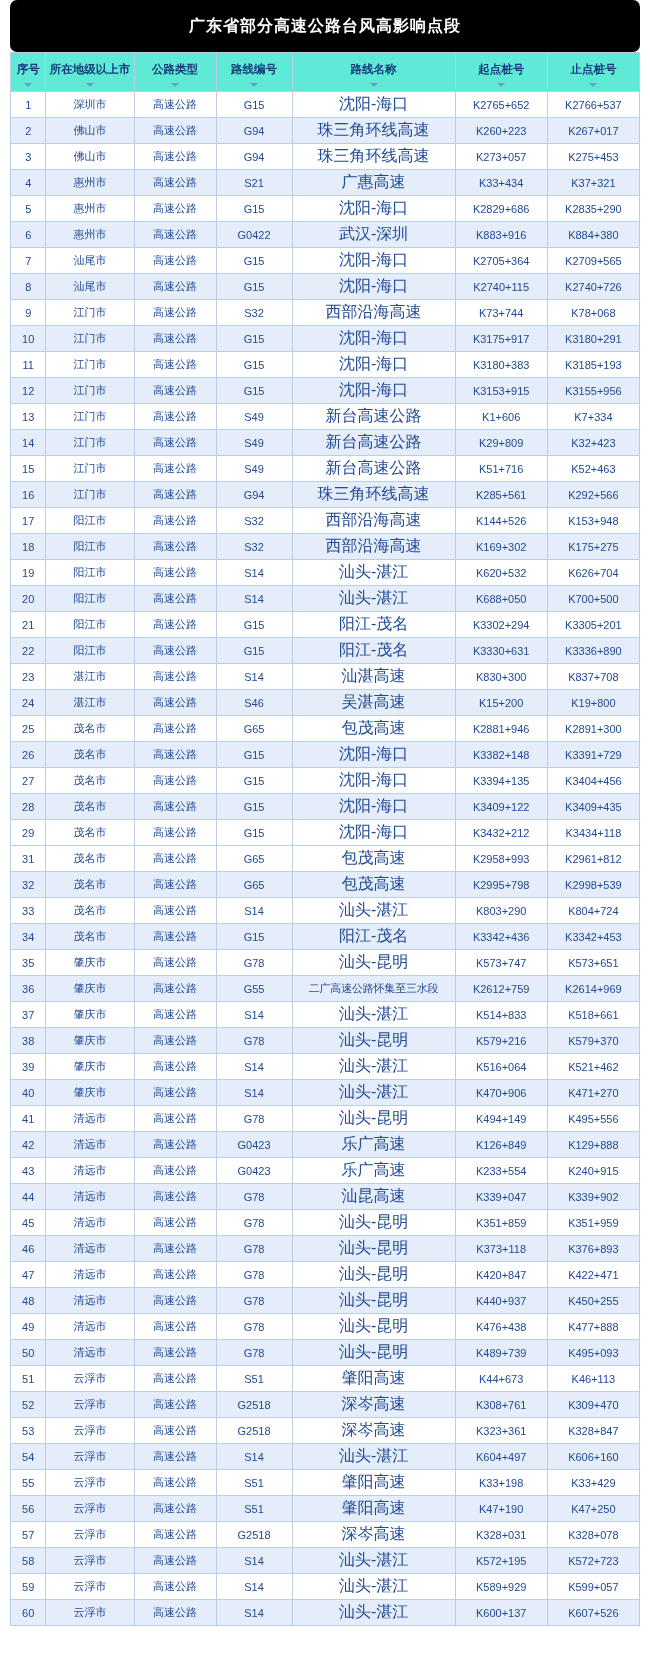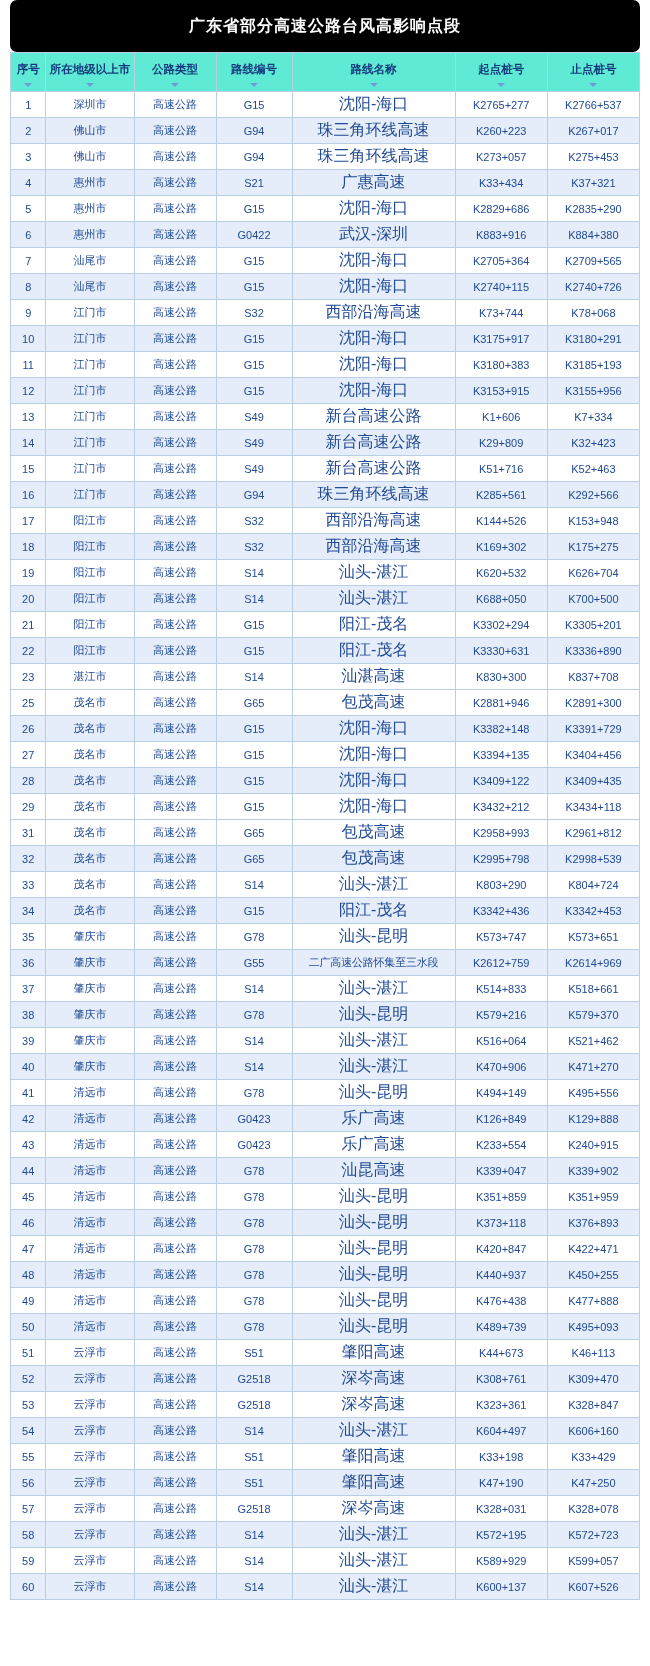--- a/index.html
+++ b/index.html
@@ -130,21 +130,21 @@
           </th>
       </tr>
     </thead>
     <tbody id="table-body">
         <tr class="odd">
           <td class="c-idx">1</td>
           <td class="c-city">深圳市</td>
           <td class="c-type">高速公路</td>
           <td class="c-code">G15</td>
           <td class="c-name">沈阳-海口</td>
-          <td class="c-start">K2765+277</td>
+          <td class="c-start">K2765+652</td>
           <td class="c-end">K2766+537</td>
         </tr>
         <tr class="even">
           <td class="c-idx">2</td>
           <td class="c-city">佛山市</td>
           <td class="c-type">高速公路</td>
           <td class="c-code">G94</td>
           <td class="c-name">珠三角环线高速</td>
           <td class="c-start">K260+223</td>
           <td class="c-end">K267+017</td>
@@ -330,20 +330,29 @@
           <td class="c-end">K3336+890</td>
         </tr>
         <tr class="odd">
           <td class="c-idx">23</td>
           <td class="c-city">湛江市</td>
           <td class="c-type">高速公路</td>
           <td class="c-code">S14</td>
           <td class="c-name">汕湛高速</td>
           <td class="c-start">K830+300</td>
           <td class="c-end">K837+708</td>
+        </tr>
+        <tr class="even">
+          <td class="c-idx">24</td>
+          <td class="c-city">湛江市</td>
+          <td class="c-type">高速公路</td>
+          <td class="c-code">S46</td>
+          <td class="c-name">吴湛高速</td>
+          <td class="c-start">K15+200</td>
+          <td class="c-end">K19+800</td>
         </tr>
         <tr class="odd">
           <td class="c-idx">25</td>
           <td class="c-city">茂名市</td>
           <td class="c-type">高速公路</td>
           <td class="c-code">G65</td>
           <td class="c-name">包茂高速</td>
           <td class="c-start">K2881+946</td>
           <td class="c-end">K2891+300</td>
         </tr>

